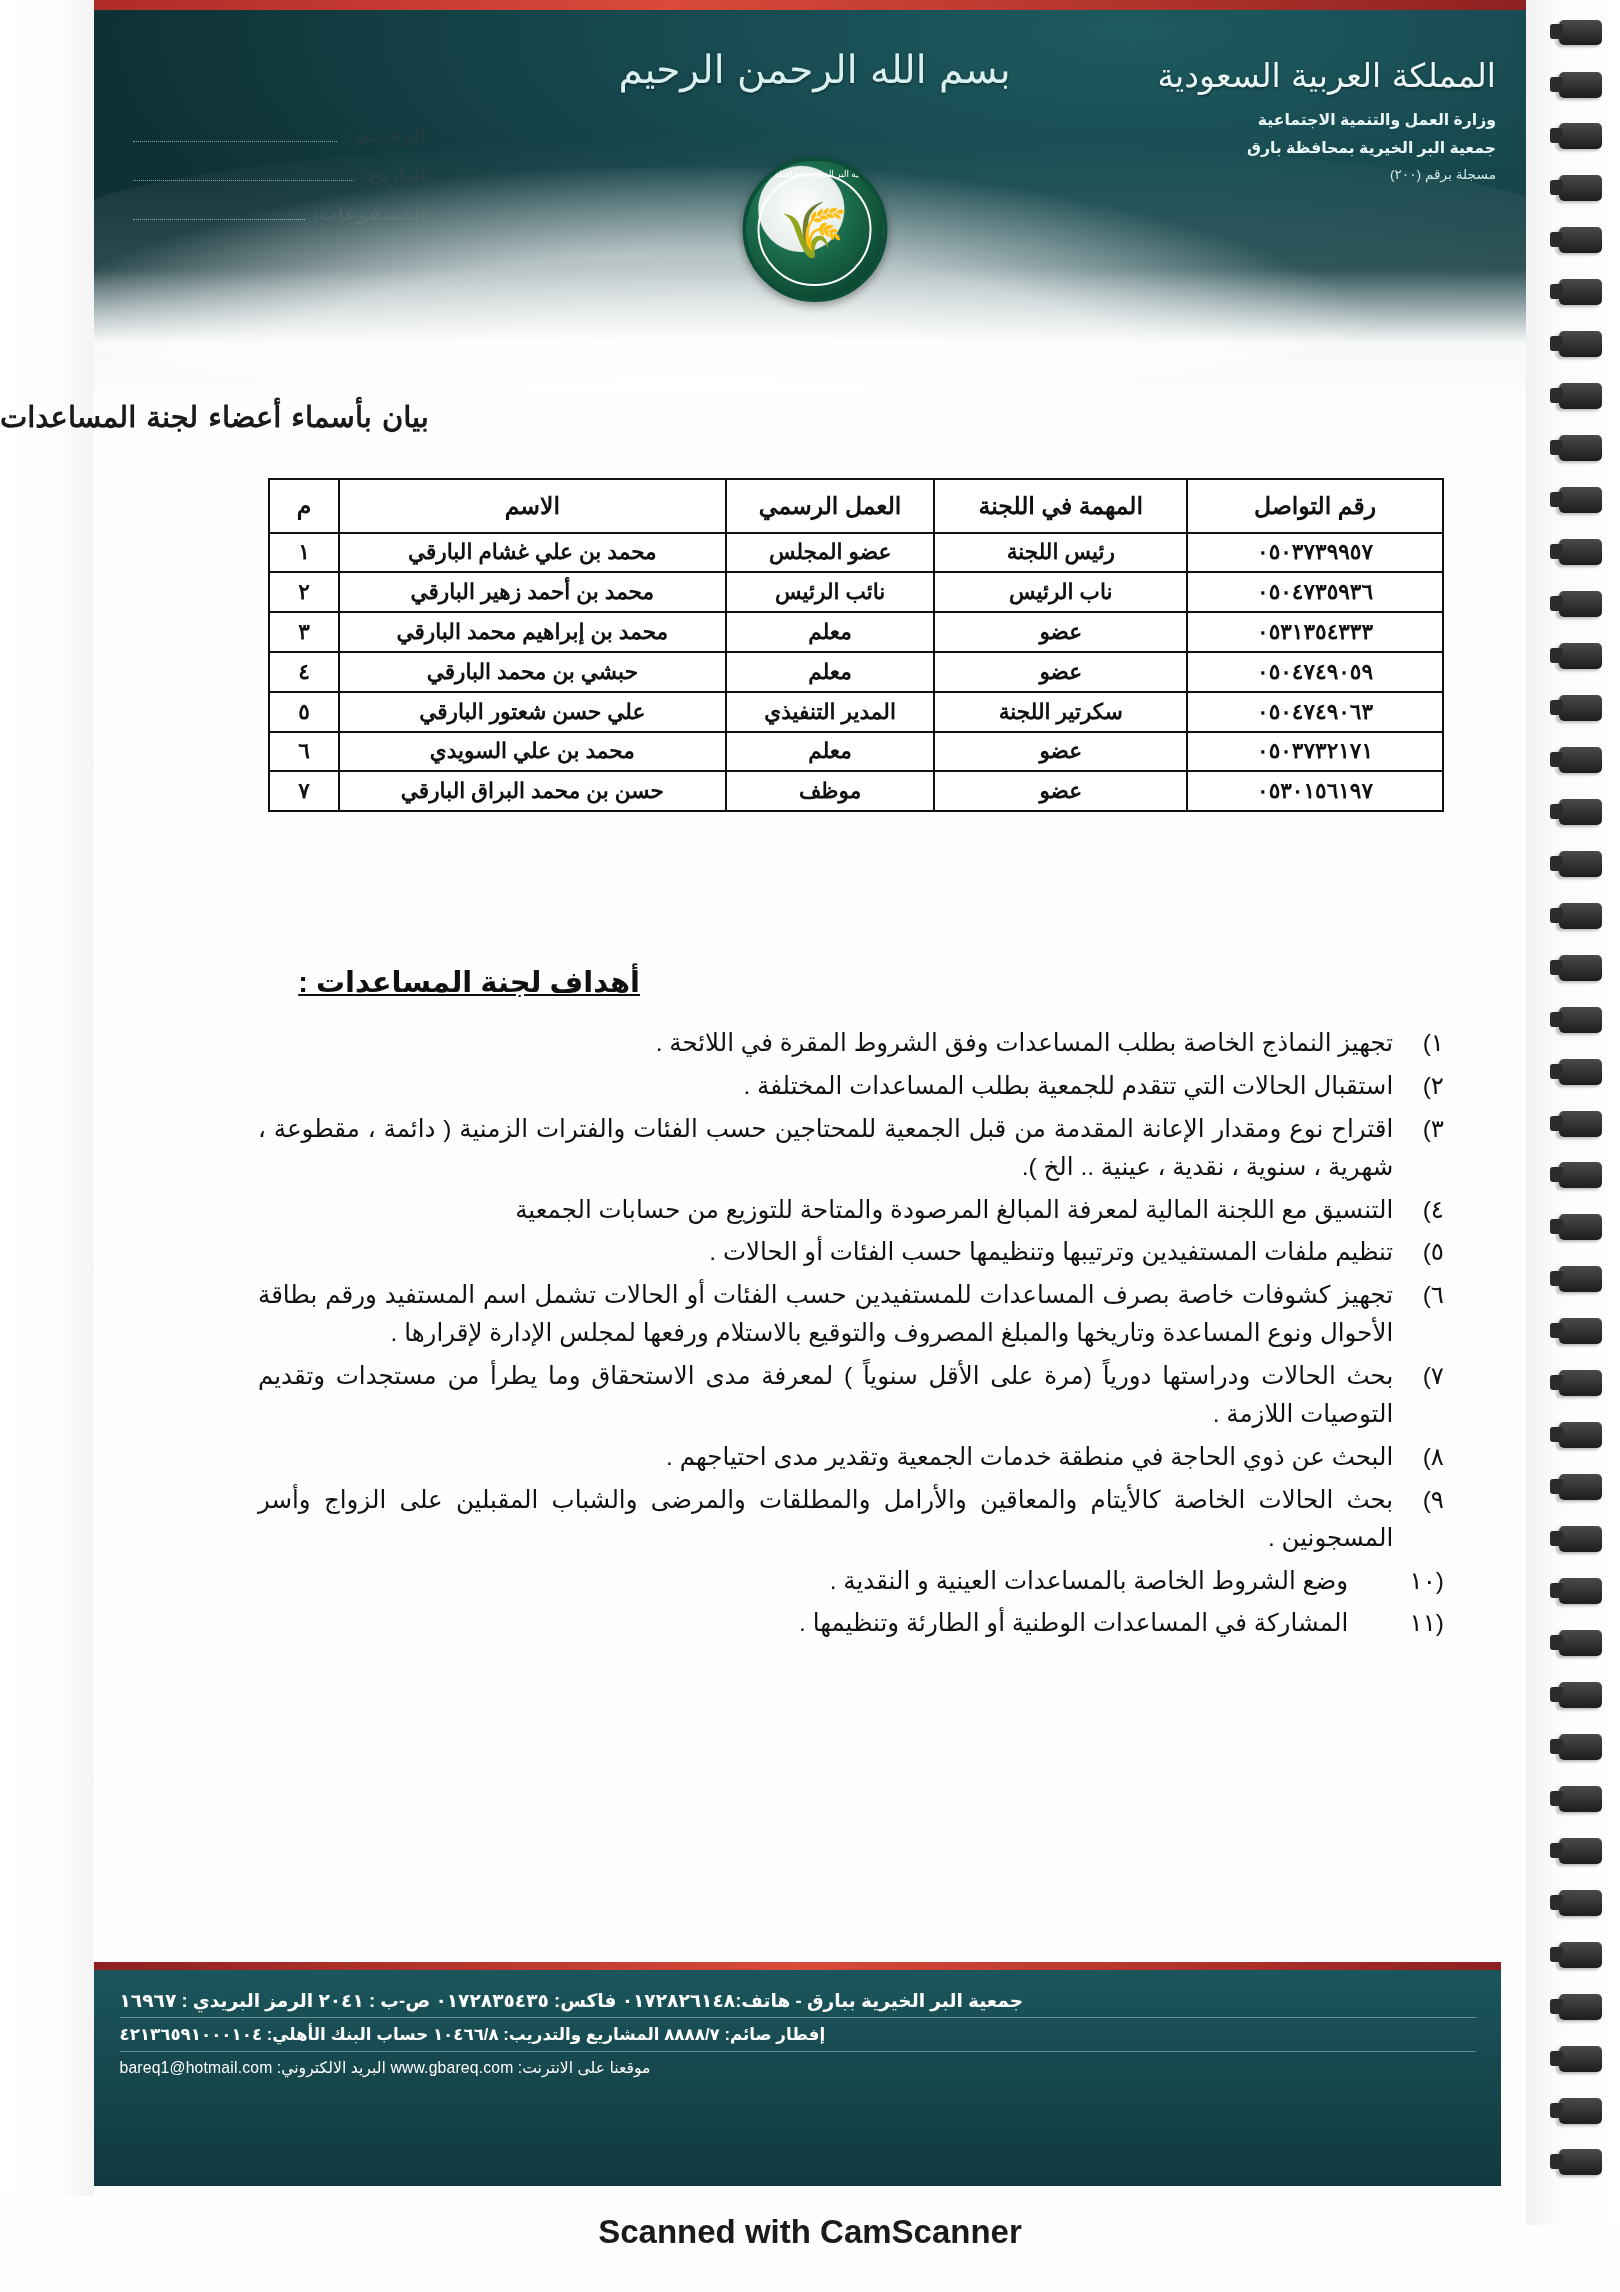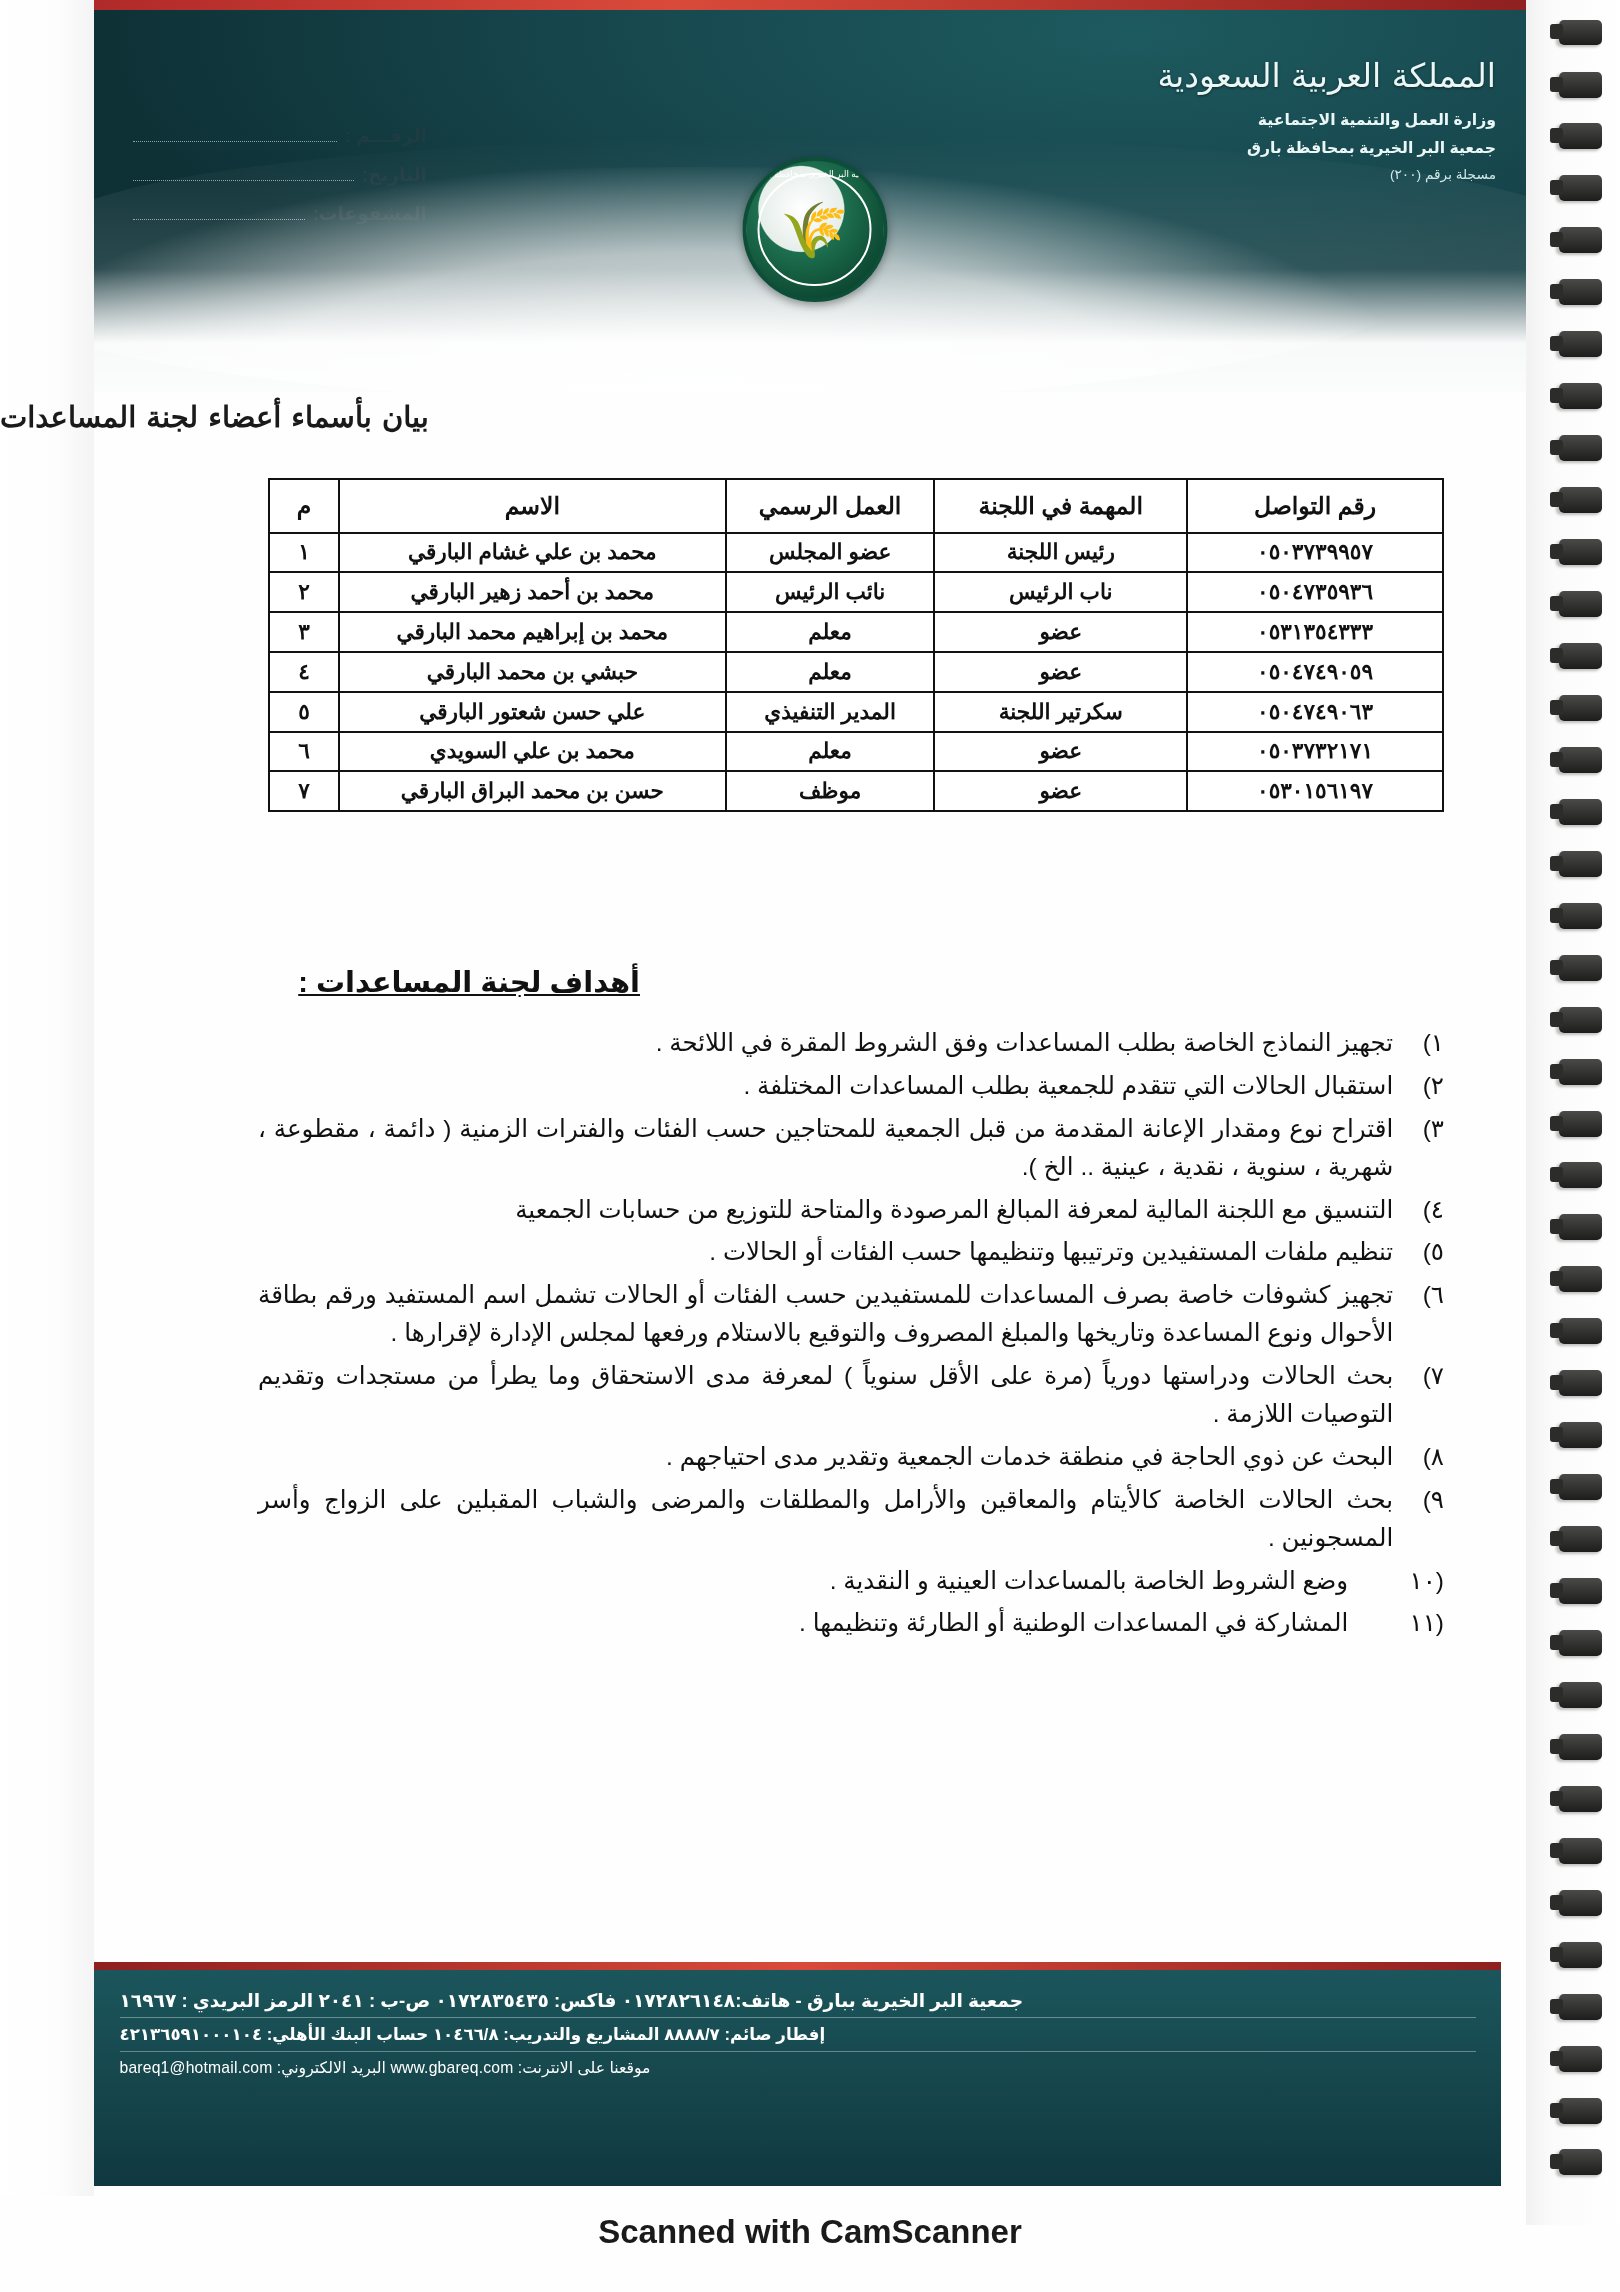--- a/index.html
+++ b/index.html
@@ -169,20 +169,21 @@
 <body>
 
 <div class="page">
 
   <div class="scan-left-strip"></div>
 
   <div class="header">
     <div class="hdr-bg"></div>
     <div class="hdr-top-red"></div>
 
+    <div class="basmala">بسم الله الرحمن الرحيم</div>
 
     <div class="kingdom">
       <div class="k1">المملكة العربية السعودية</div>
       <div class="k2">وزارة العمل والتنمية الاجتماعية</div>
       <div class="k3">جمعية البر الخيرية بمحافظة بارق</div>
       <div class="k4">مسجلة برقم (٢٠٠)</div>
     </div>
 
     <div class="meta">
       <div class="row">

